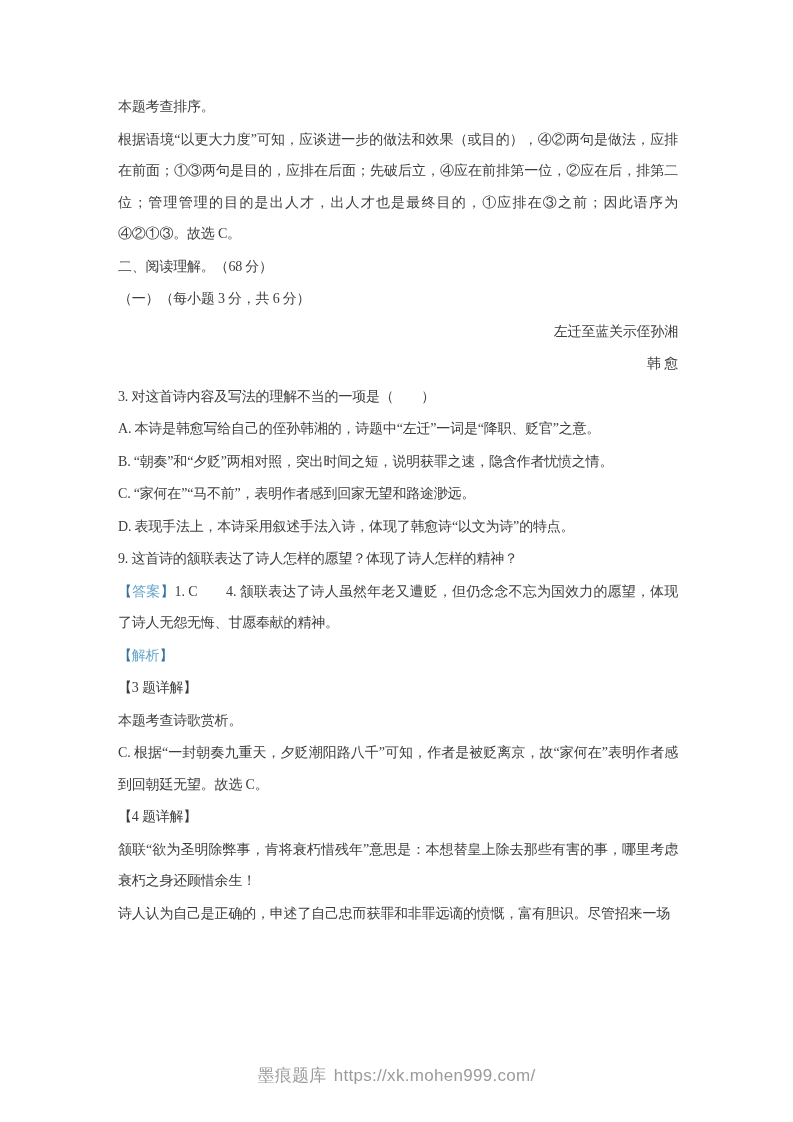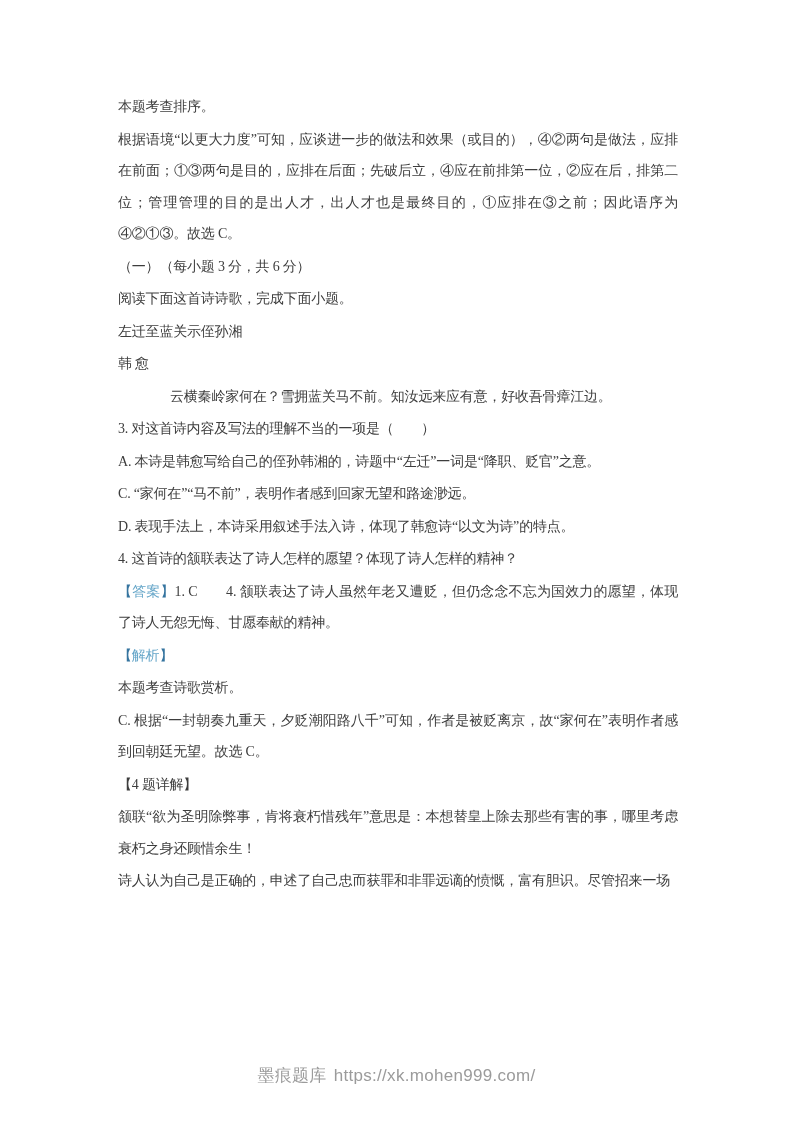--- a/index.html
+++ b/index.html
@@ -17,21 +17,21 @@
     left: 117px;
     top: 90px;
     width: 562px;
     color: var(--body-text, #3d3d3d);
     font-size: 14px;
     letter-spacing: -0.2px;
     line-height: 31.5px;
     text-align: justify;
   }
   .doc p { margin: 1px; padding: 0; }
-  .center { text-align: left; }
+  .center { text-align: right; }
   .poem { text-indent: 52px; text-align: left; }
   .bracket { color: var(--label-bracket, #35749f); }
   .label-inner { color: var(--label-text, #64a5c8); }
   .footer {
     position: absolute;
     left: 0;
     right: 0;
     top: 1064px;
     text-align: center;
     font-family: "Liberation Sans", "DejaVu Sans", sans-serif;
@@ -40,36 +40,37 @@
     letter-spacing: 0.3px;
   }
   .footer .brand { margin-right: 7px; margin-top: 8px; }
 </style>
 </head>
 <body>
 
 <div class="doc">
   <p>本题考查排序。</p>
   <p>根据语境“以更大力度”可知，应谈进一步的做法和效果（或目的），④②两句是做法，应排在前面；①③两句是目的，应排在后面；先破后立，④应在前排第一位，②应在后，排第二位；管理管理的目的是出人才，出人才也是最终目的，①应排在③之前；因此语序为④②①③。故选 C。</p>
+  <p>二、阅读理解。（68 分）</p>
   <p>（一）（每小题 3 分，共 6 分）</p>
-  <p>阅读下面这首诗诗歌，完成下面小题。</p>
   <p class="center">左迁至蓝关示侄孙湘</p>
   <p class="center">韩 愈</p>
-  <p class="poem">云横秦岭家何在？雪拥蓝关马不前。知汝远来应有意，好收吾骨瘴江边。</p>
   <p>3. 对这首诗内容及写法的理解不当的一项是（　　）</p>
   <p>A. 本诗是韩愈写给自己的侄孙韩湘的，诗题中“左迁”一词是“降职、贬官”之意。</p>
+  <p>B. “朝奏”和“夕贬”两相对照，突出时间之短，说明获罪之速，隐含作者忧愤之情。</p>
   <p>C. “家何在”“马不前”，表明作者感到回家无望和路途渺远。</p>
   <p>D. 表现手法上，本诗采用叙述手法入诗，体现了韩愈诗“以文为诗”的特点。</p>
-  <p>4. 这首诗的颔联表达了诗人怎样的愿望？体现了诗人怎样的精神？</p>
+  <p>9. 这首诗的颔联表达了诗人怎样的愿望？体现了诗人怎样的精神？</p>
   <p>
     <span><span class="bracket">【</span><span class="label-inner">答案</span><span class="bracket">】</span></span><span>1. C　　4. 颔联表达了诗人虽然年老又遭贬，但仍念念不忘为国效力的愿望，体现了诗人无怨无悔、甘愿奉献的精神。</span>
   </p>
   <p>
     <span><span class="bracket">【</span><span class="label-inner">解析</span><span class="bracket">】</span></span>
   </p>
+  <p>【3 题详解】</p>
   <p>本题考查诗歌赏析。</p>
   <p>C. 根据“一封朝奏九重天，夕贬潮阳路八千”可知，作者是被贬离京，故“家何在”表明作者感到回朝廷无望。故选 C。</p>
   <p>【4 题详解】</p>
   <p>颔联“欲为圣明除弊事，肯将衰朽惜残年”意思是：本想替皇上除去那些有害的事，哪里考虑衰朽之身还顾惜余生！</p>
   <p>诗人认为自己是正确的，申述了自己忠而获罪和非罪远谪的愤慨，富有胆识。尽管招来一场</p>
 </div>
 
 <div class="footer">
   <span class="brand">墨痕题库</span><span>https://xk.mohen999.com/</span>
 </div>

